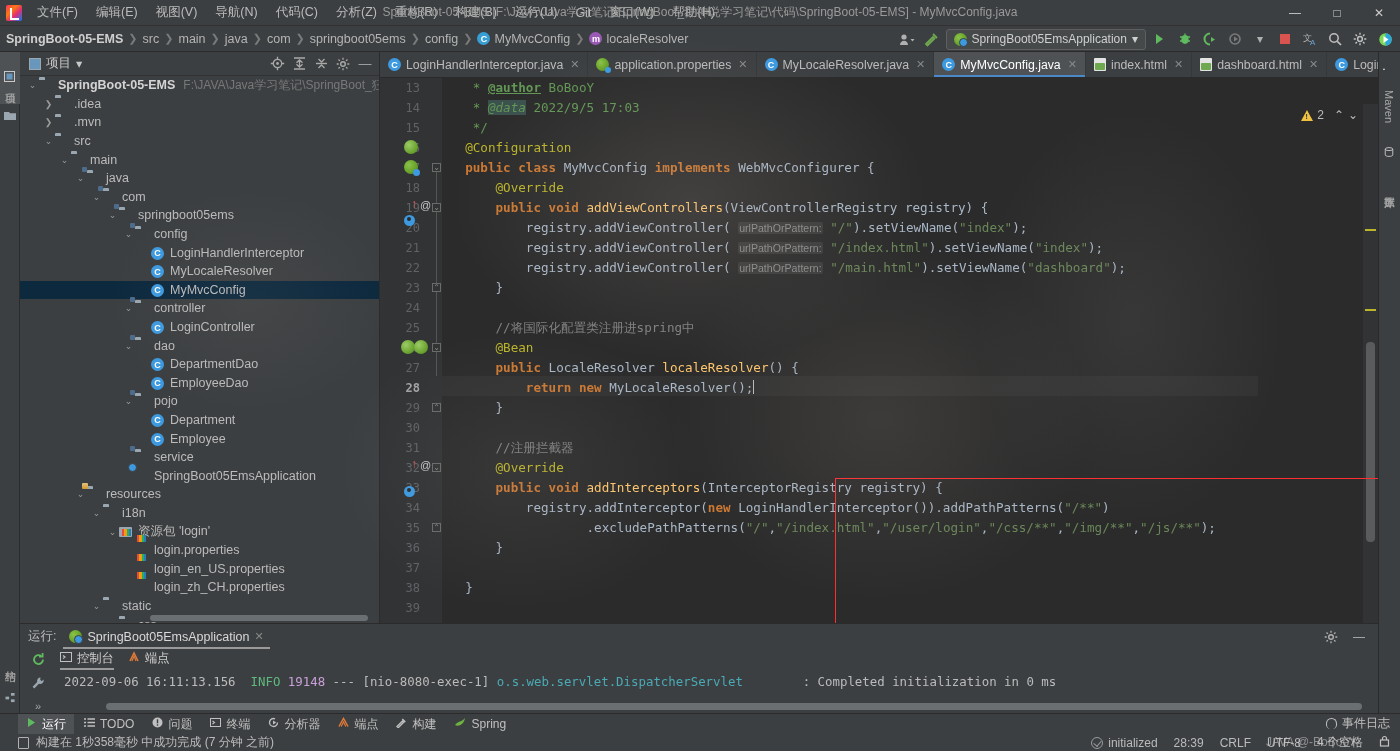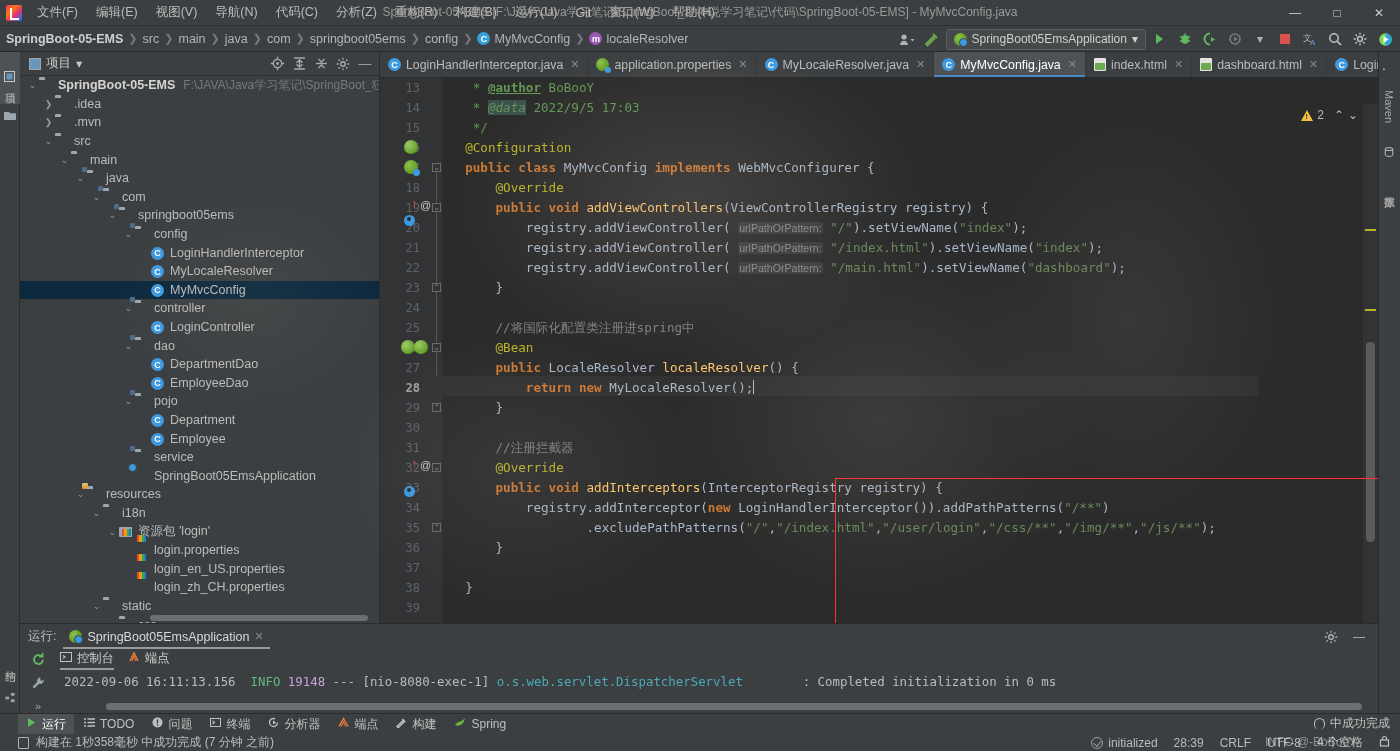--- a/index.html
+++ b/index.html
@@ -933,21 +933,21 @@
         <svg width="12" height="11" viewBox="0 0 12 11">
             <path d="M1 8c3.5 2 9-0.5 10-7C8 5 4 4 1 8z" fill="#6eb33f"></path>
           </svg>
       </span>
       <span>Spring</span>
     </div>
   </div>
 
   <div class="event-log">
     <span class="bell"></span>
-    <span>中成功完成</span>
+    <span>事件日志</span>
   </div>
 
   <div class="statusbar">
     <span class="doc-icon" style="margin-right:7px;"></span>
     <span>构建在 1秒358毫秒 中成功完成 (7 分钟 之前)</span>
     <div class="sb-right">
       <span style="display:flex;align-items:center;gap:5px;">
         <span class="sb-ok"></span>
         <span>initialized</span>
       </span>
@@ -957,15 +957,15 @@
       <span>4 个空格</span>
       <span>
         <svg width="11" height="12" viewBox="0 0 11 12">
             <rect x="1.5" y="5" width="8" height="6" stroke="#c0c0c0" stroke-width="1.2" fill="none"></rect>
             <path d="M3.5 5V3.5a2 2 0 0 1 4 0V5" stroke="#c0c0c0" stroke-width="1.2" fill="none"></path>
           </svg>
       </span>
     </div>
   </div>
 
-  <div class="watermark">INFO @-BoBooY-</div>
+  <div class="watermark">JAVA @-BoBooY-</div>
   <div class="wallpaper"></div>
 </div>
 
 </body></html>

